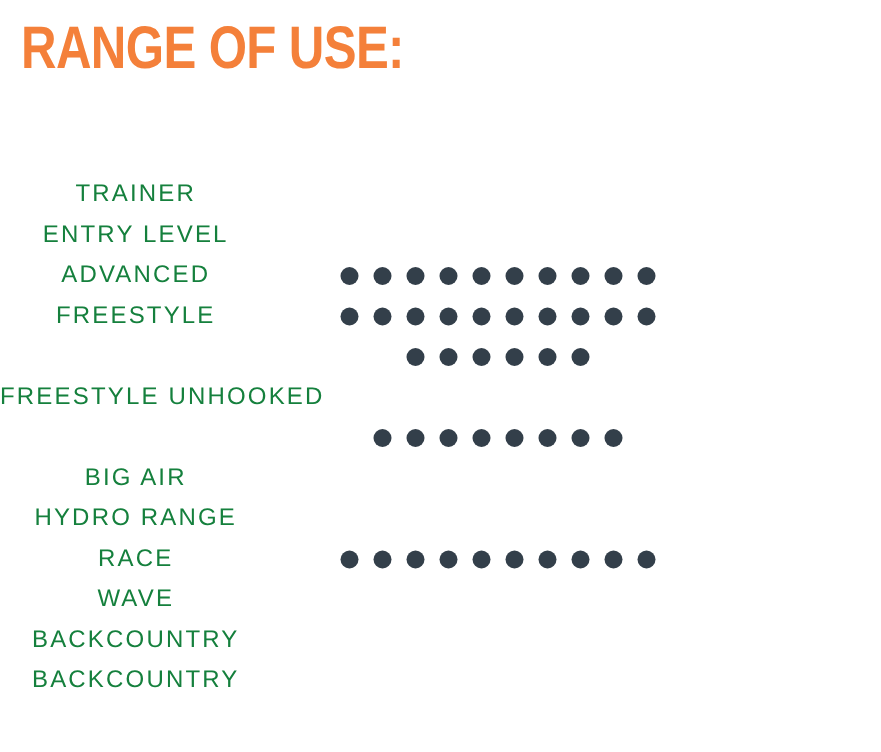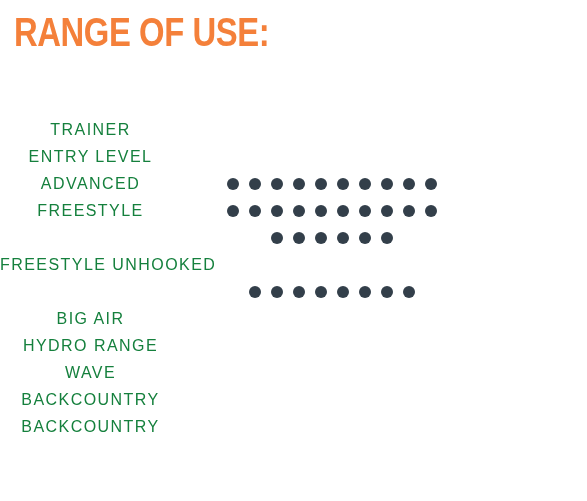--- a/index.html
+++ b/index.html
@@ -170,20 +170,35 @@
       </div>
       <div class="row">
         <div class="row-label">BIG AIR</div>
         <div class="row-dots"></div>
       </div>
       <div class="row">
         <div class="row-label">HYDRO RANGE</div>
         <div class="row-dots"></div>
       </div>
       <div class="row">
+        <div class="row-label">RACE</div>
+        <div class="row-dots">
+          <span class="dot"></span>
+          <span class="dot"></span>
+          <span class="dot"></span>
+          <span class="dot"></span>
+          <span class="dot"></span>
+          <span class="dot"></span>
+          <span class="dot"></span>
+          <span class="dot"></span>
+          <span class="dot"></span>
+          <span class="dot"></span>
+        </div>
+      </div>
+      <div class="row">
         <div class="row-label">WAVE</div>
         <div class="row-dots"></div>
       </div>
       <div class="row">
         <div class="row-label">BACKCOUNTRY</div>
         <div class="row-dots"></div>
       </div>
       <div class="row">
         <div class="row-label">BACKCOUNTRY</div>
         <div class="row-dots"></div>

